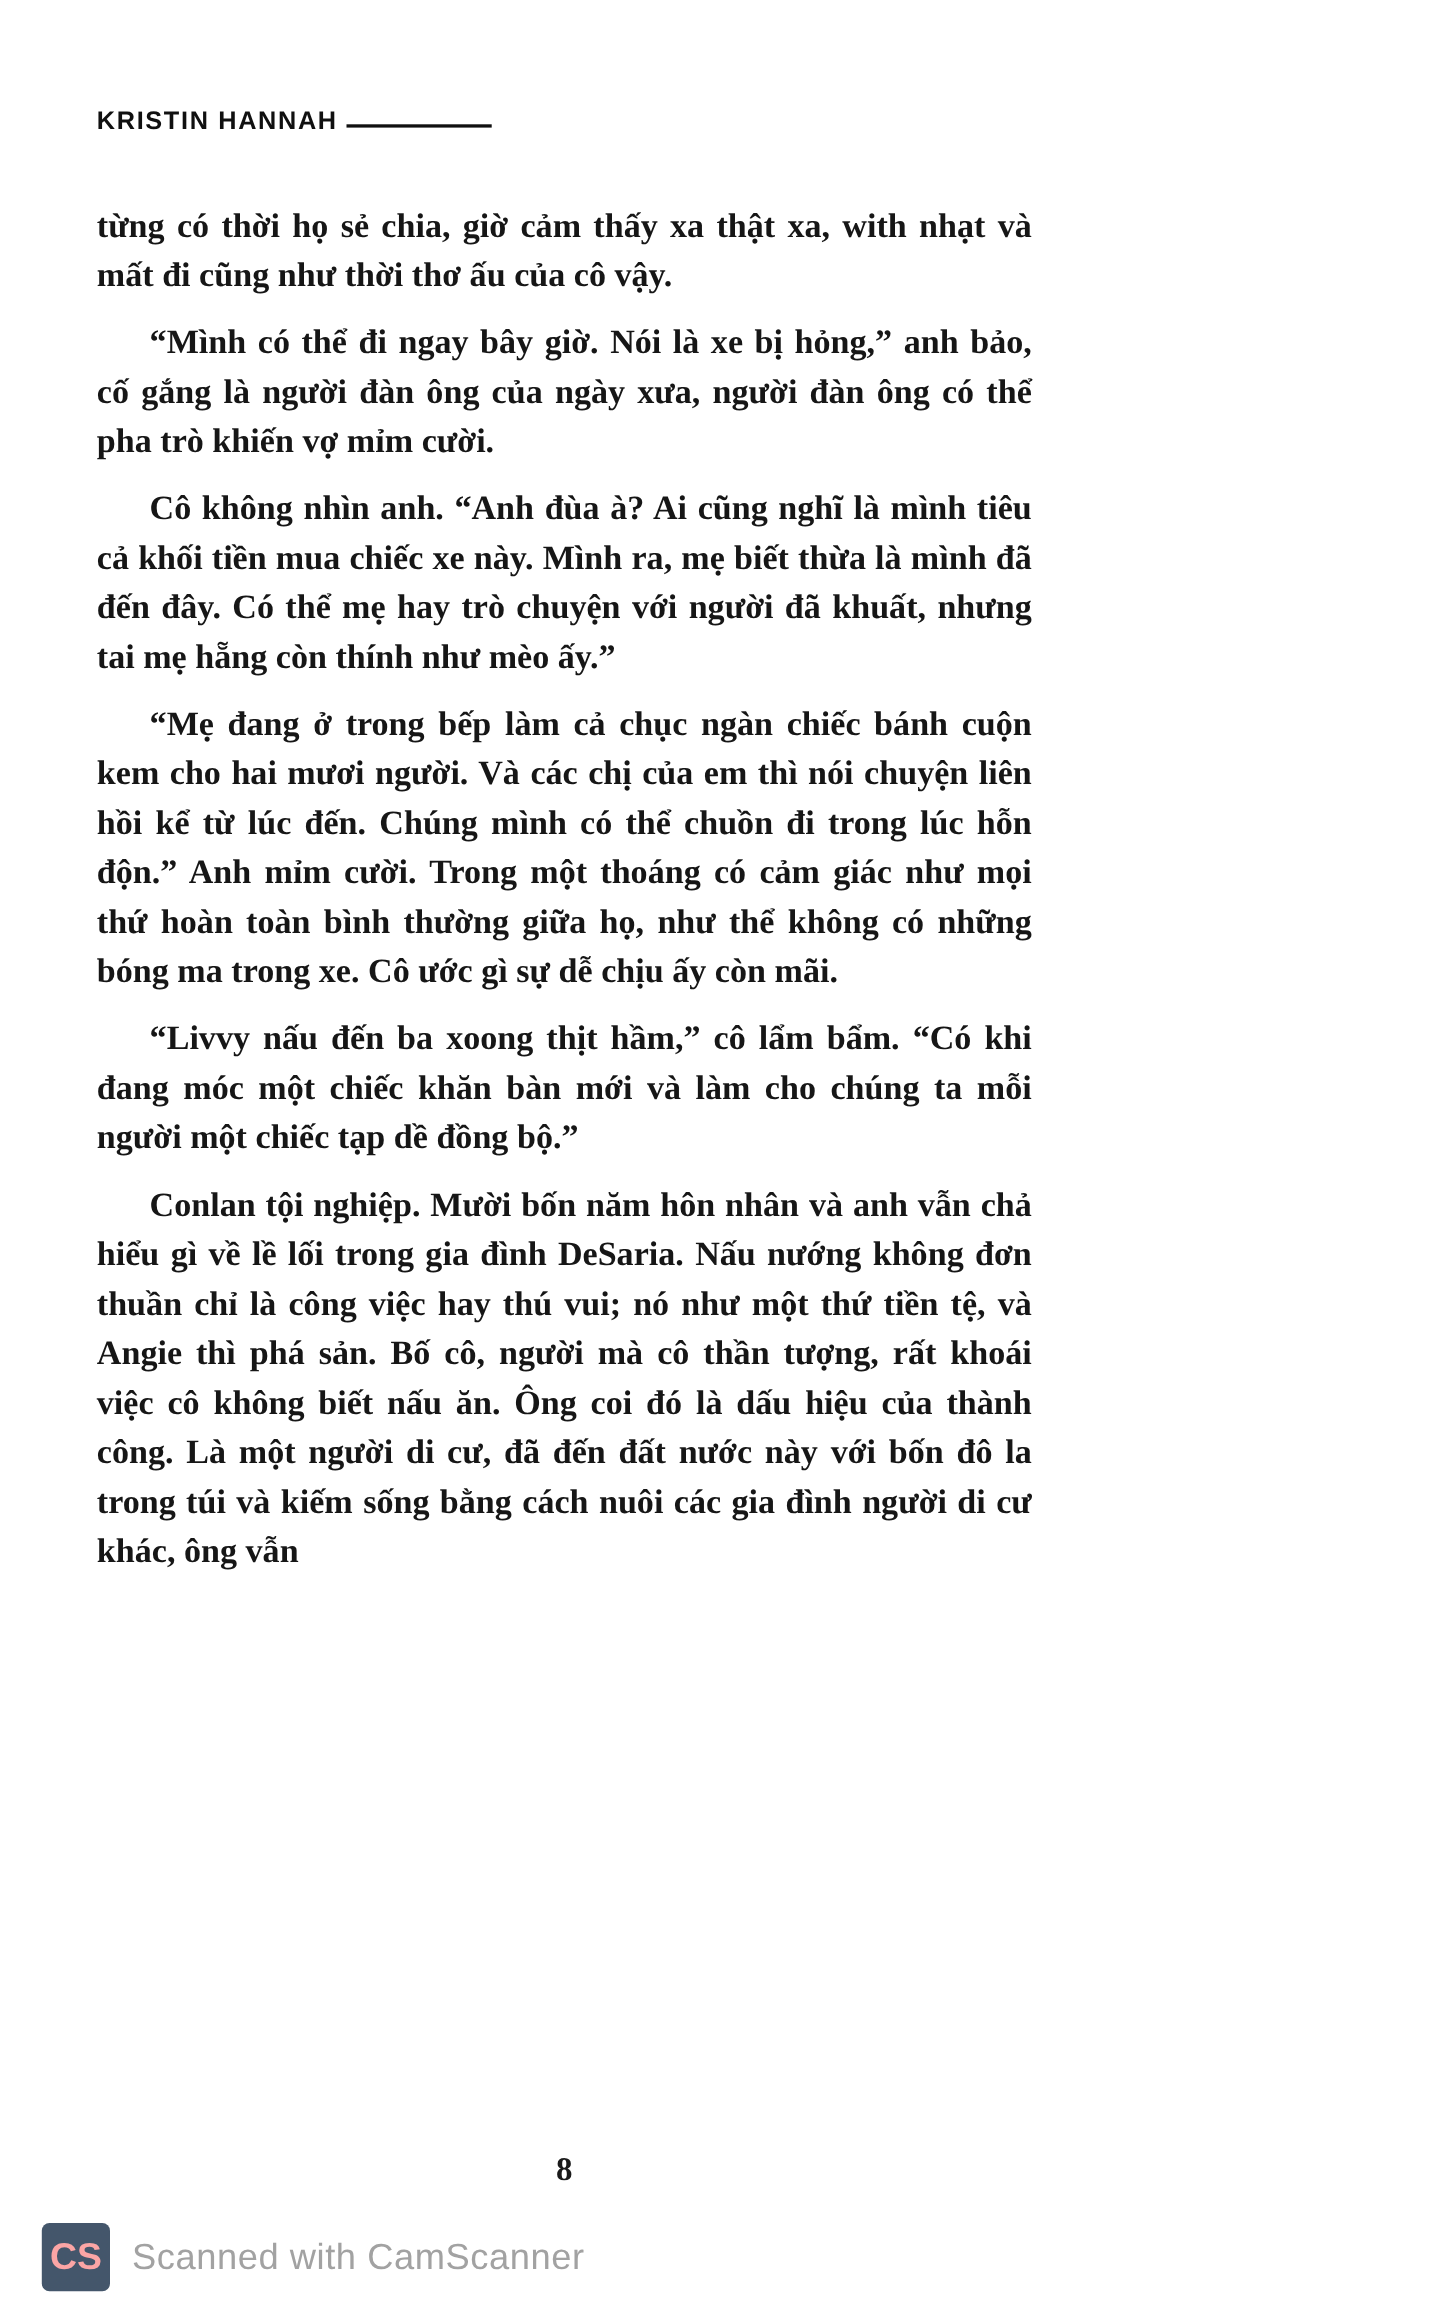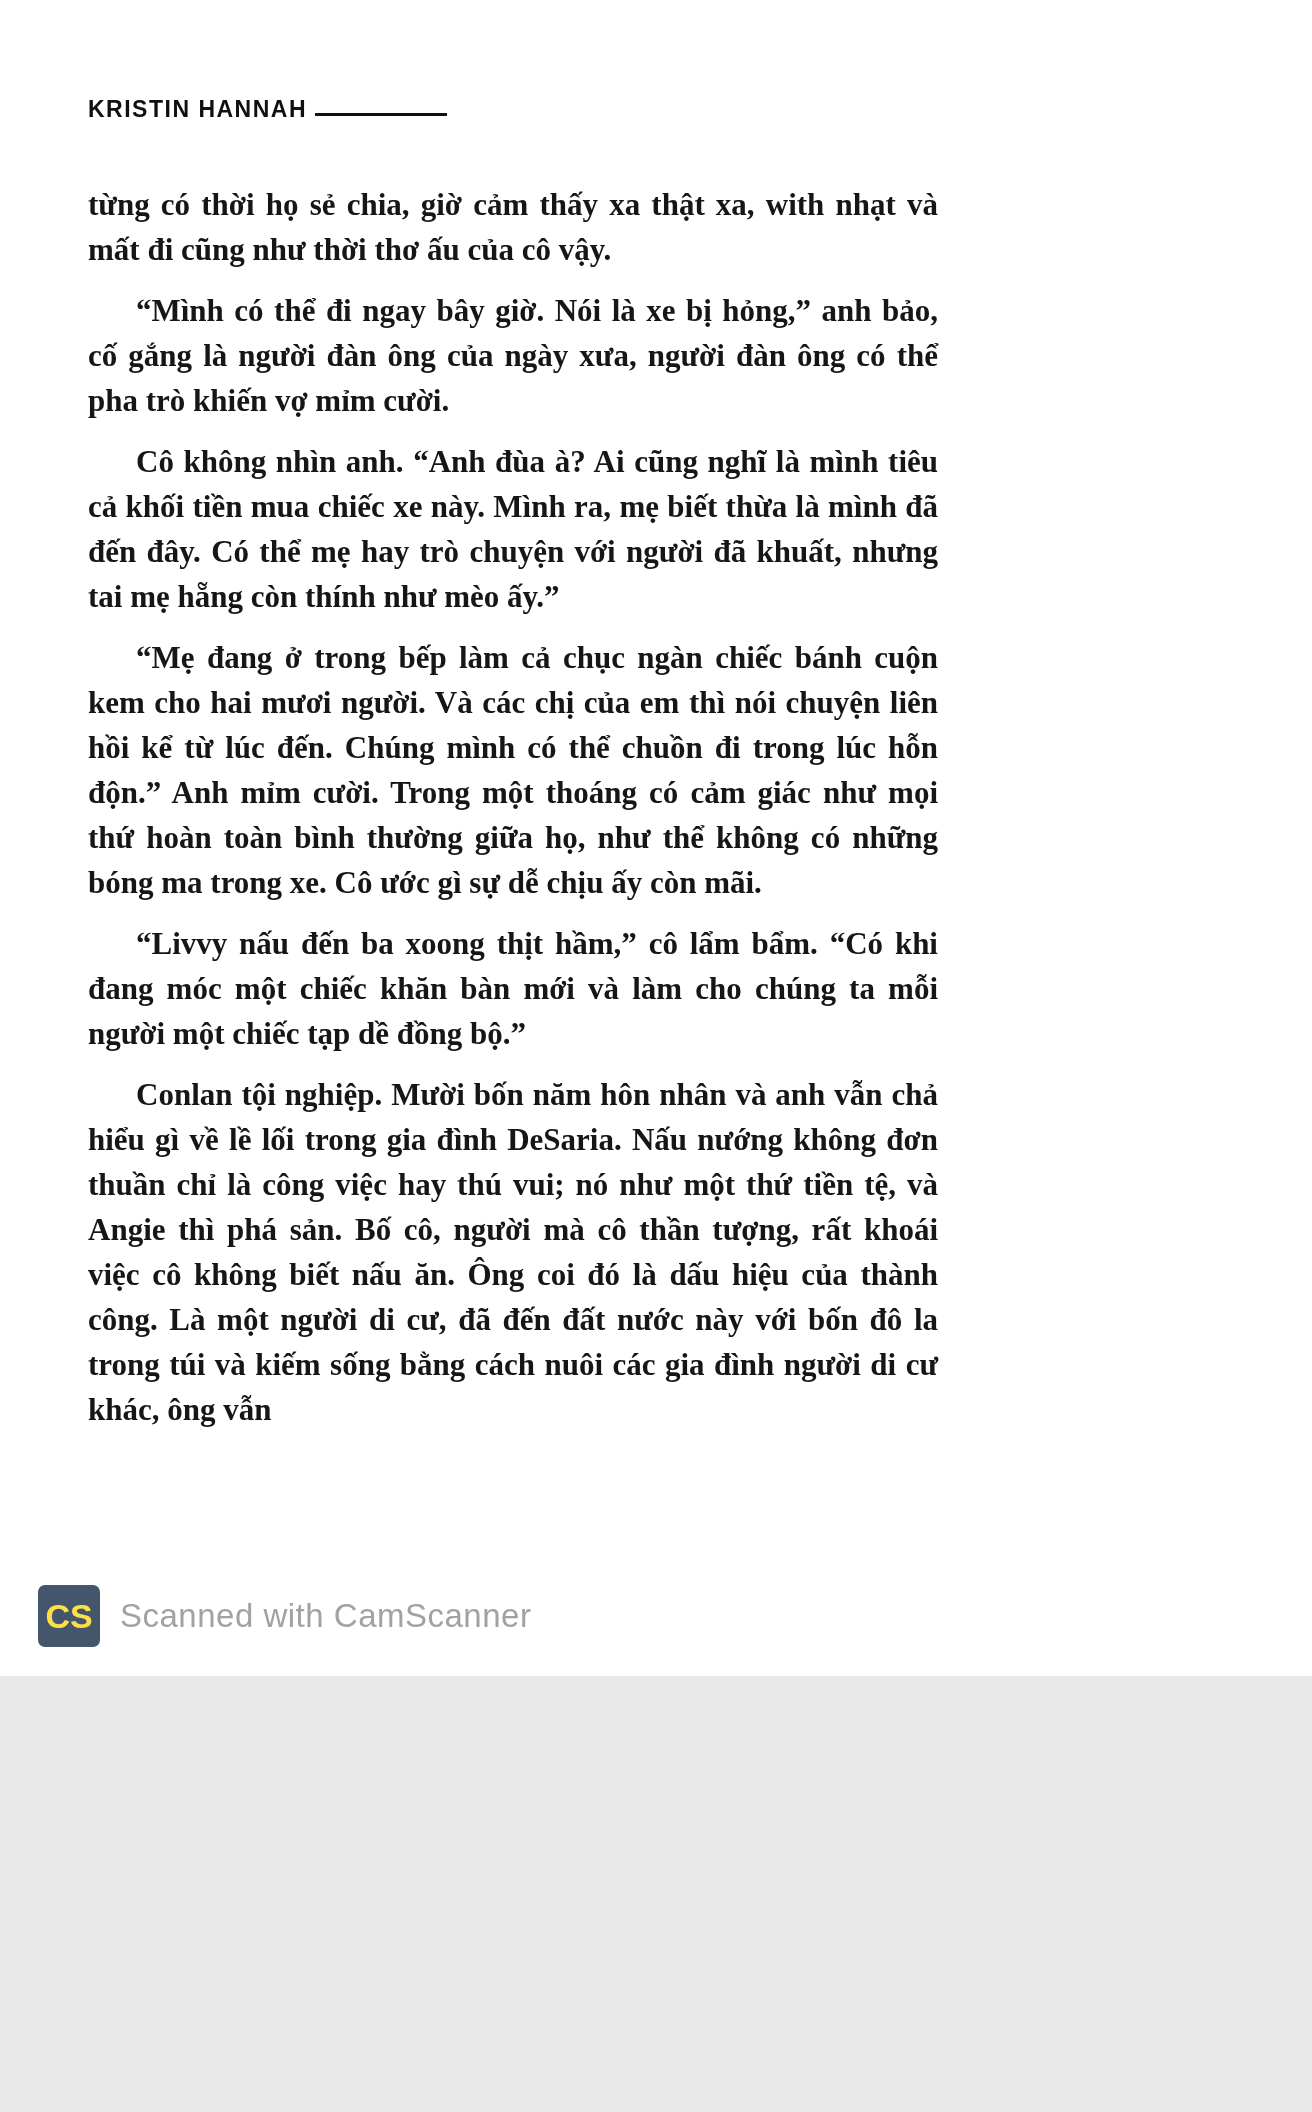--- a/index.html
+++ b/index.html
@@ -1,20 +1,20 @@
 <!DOCTYPE html>
 <html><head>
 <meta charset="utf-8">
 <style>
   * { margin: 0; padding: 0; box-sizing: border-box; }
   html, body { background: #e8e8e8; }
   .page {
     position: relative;
     width: 1312px;
-    height: 1676px;
+    height: 2112px;
     background: #ffffff;
     overflow: hidden;
     font-family: "Liberation Serif", serif;
     color: #141414;
   }
   .running-header {
     position: absolute;
     top: 96px;
     left: 88px;
     display: flex;
@@ -69,21 +69,21 @@
     height: 88px;
     background: #ffffff;
     display: flex;
     align-items: center;
     padding-left: 38px;
   }
   .cs-logo {
     width: 62px;
     height: 62px;
     background: #44566b;
-    color: #fde047;
+    color: #fca5a5;
     font-family: "Liberation Sans", sans-serif;
     font-weight: bold;
     font-size: 34px;
     display: flex;
     align-items: center;
     justify-content: center;
     border-radius: 7px;
     flex: 0 0 auto;
   }
   .cs-text {

